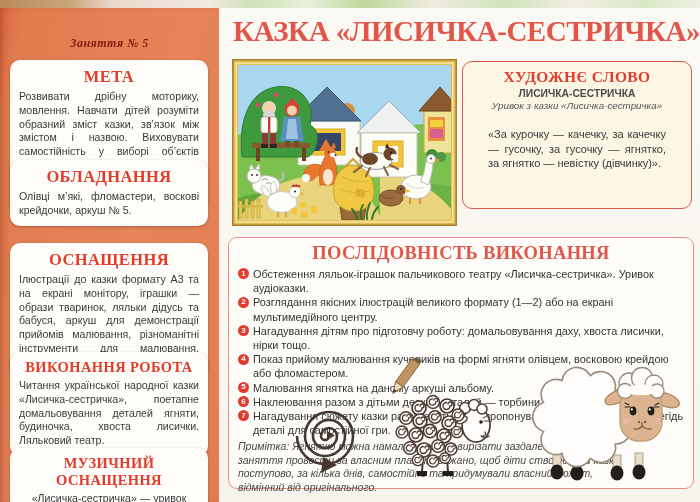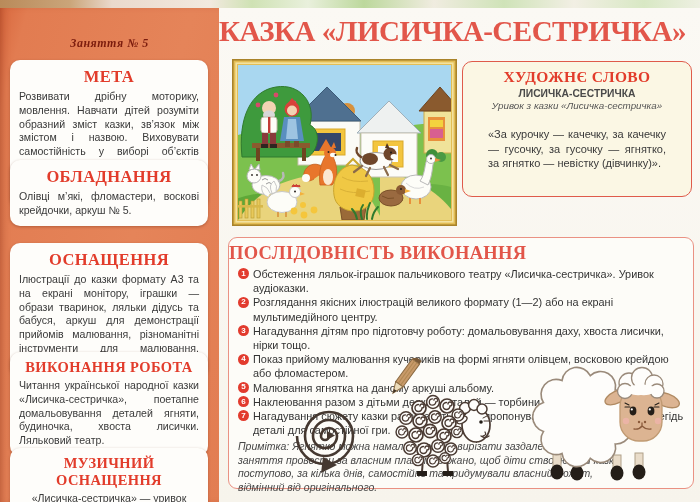--- a/index.html
+++ b/index.html
@@ -23,37 +23,37 @@
     font-weight:bold;color:#e23c2b;font-size:16.5px;letter-spacing:.4px;}
   .card.small-h h2{font-size:14.5px;}
   .card p{margin:0;font-size:10.6px;line-height:1.3;color:#3a3a3a;text-align:justify;}
   .card p + p{margin-top:1px;}
   .card.center p{text-align:center;}
   .c1{top:52px;} .c2{top:152px;} .c3{top:235px;} .c4{top:344px;} .c5{top:440px;}
 
   
   .main{position:absolute;left:219px;top:8px;width:481px;height:494px;
     background:linear-gradient(180deg,#fbf9f4 0%,#f7f4ec 100%);}
-  .title{position:absolute;top:7px;left:0;width:100%;margin:0;text-align:left;
+  .title{position:absolute;top:7px;left:0;width:100%;margin:0;text-align:right;
     font-family:"Liberation Serif",serif;font-weight:bold;font-size:29px;
     color:#e2564a;letter-spacing:-.5px;white-space:nowrap;}
 
   .illustration{position:absolute;left:13px;top:51px;width:225px;height:167px;}
 
   .art-word{position:absolute;left:243px;top:53px;width:230px;box-sizing:border-box;
-    background:#fbf7e4;border:1.6px solid #df5b4b;border-radius:10px;padding:5px 9px 9px;}
+    background:#fbf7e4;border:1.6px solid #df5b4b;border-radius:10px;padding:5px 9px 21px;}
   .art-word h2{margin:1px 0 2px;text-align:center;font-family:"Liberation Serif",serif;
     font-weight:bold;font-size:15.5px;color:#e23c2b;letter-spacing:.4px;}
   .aw-subtitle{text-align:center;font-size:10.3px;font-weight:bold;color:#4a4a4a;}
   .aw-source{text-align:center;font-size:9.8px;font-style:italic;color:#555;margin:1px 0 5px;}
   .aw-quote{margin:16px;font-size:11px;line-height:1.34;color:#3a3a3a;text-align:justify;}
 
   .sequence{position:absolute;left:9px;top:229px;width:466px;height:252px;box-sizing:border-box;
     background:#fdfcf8;border:1.6px solid #ea9183;border-radius:9px;}
-  .sequence h2{margin:5px 0 3px;text-align:left;font-family:"Liberation Serif",serif;
+  .sequence h2{margin:5px 0 3px;text-align:center;font-family:"Liberation Serif",serif;
     font-weight:bold;font-size:18.5px;color:#e2564a;letter-spacing:.3px;}
   .steps{list-style:none;margin:0;padding:0 8px 0 9px;}
   .steps li{display:flex;align-items:flex-start;gap:4px;font-size:10.9px;
     line-height:14.2px;color:#343434;}
   .stepnum{flex:0 0 auto;width:11px;height:11px;margin-top:1.3px;border-radius:50%;
     background:#e23b2e;color:#fff;font-size:8px;font-weight:bold;display:flex;
     align-items:center;justify-content:center;}
   .note{margin:3px 9px 0;font-size:10.5px;line-height:13.4px;font-style:italic;
     color:#474747;padding-right:60px;}
   .drawing{position:absolute;}

